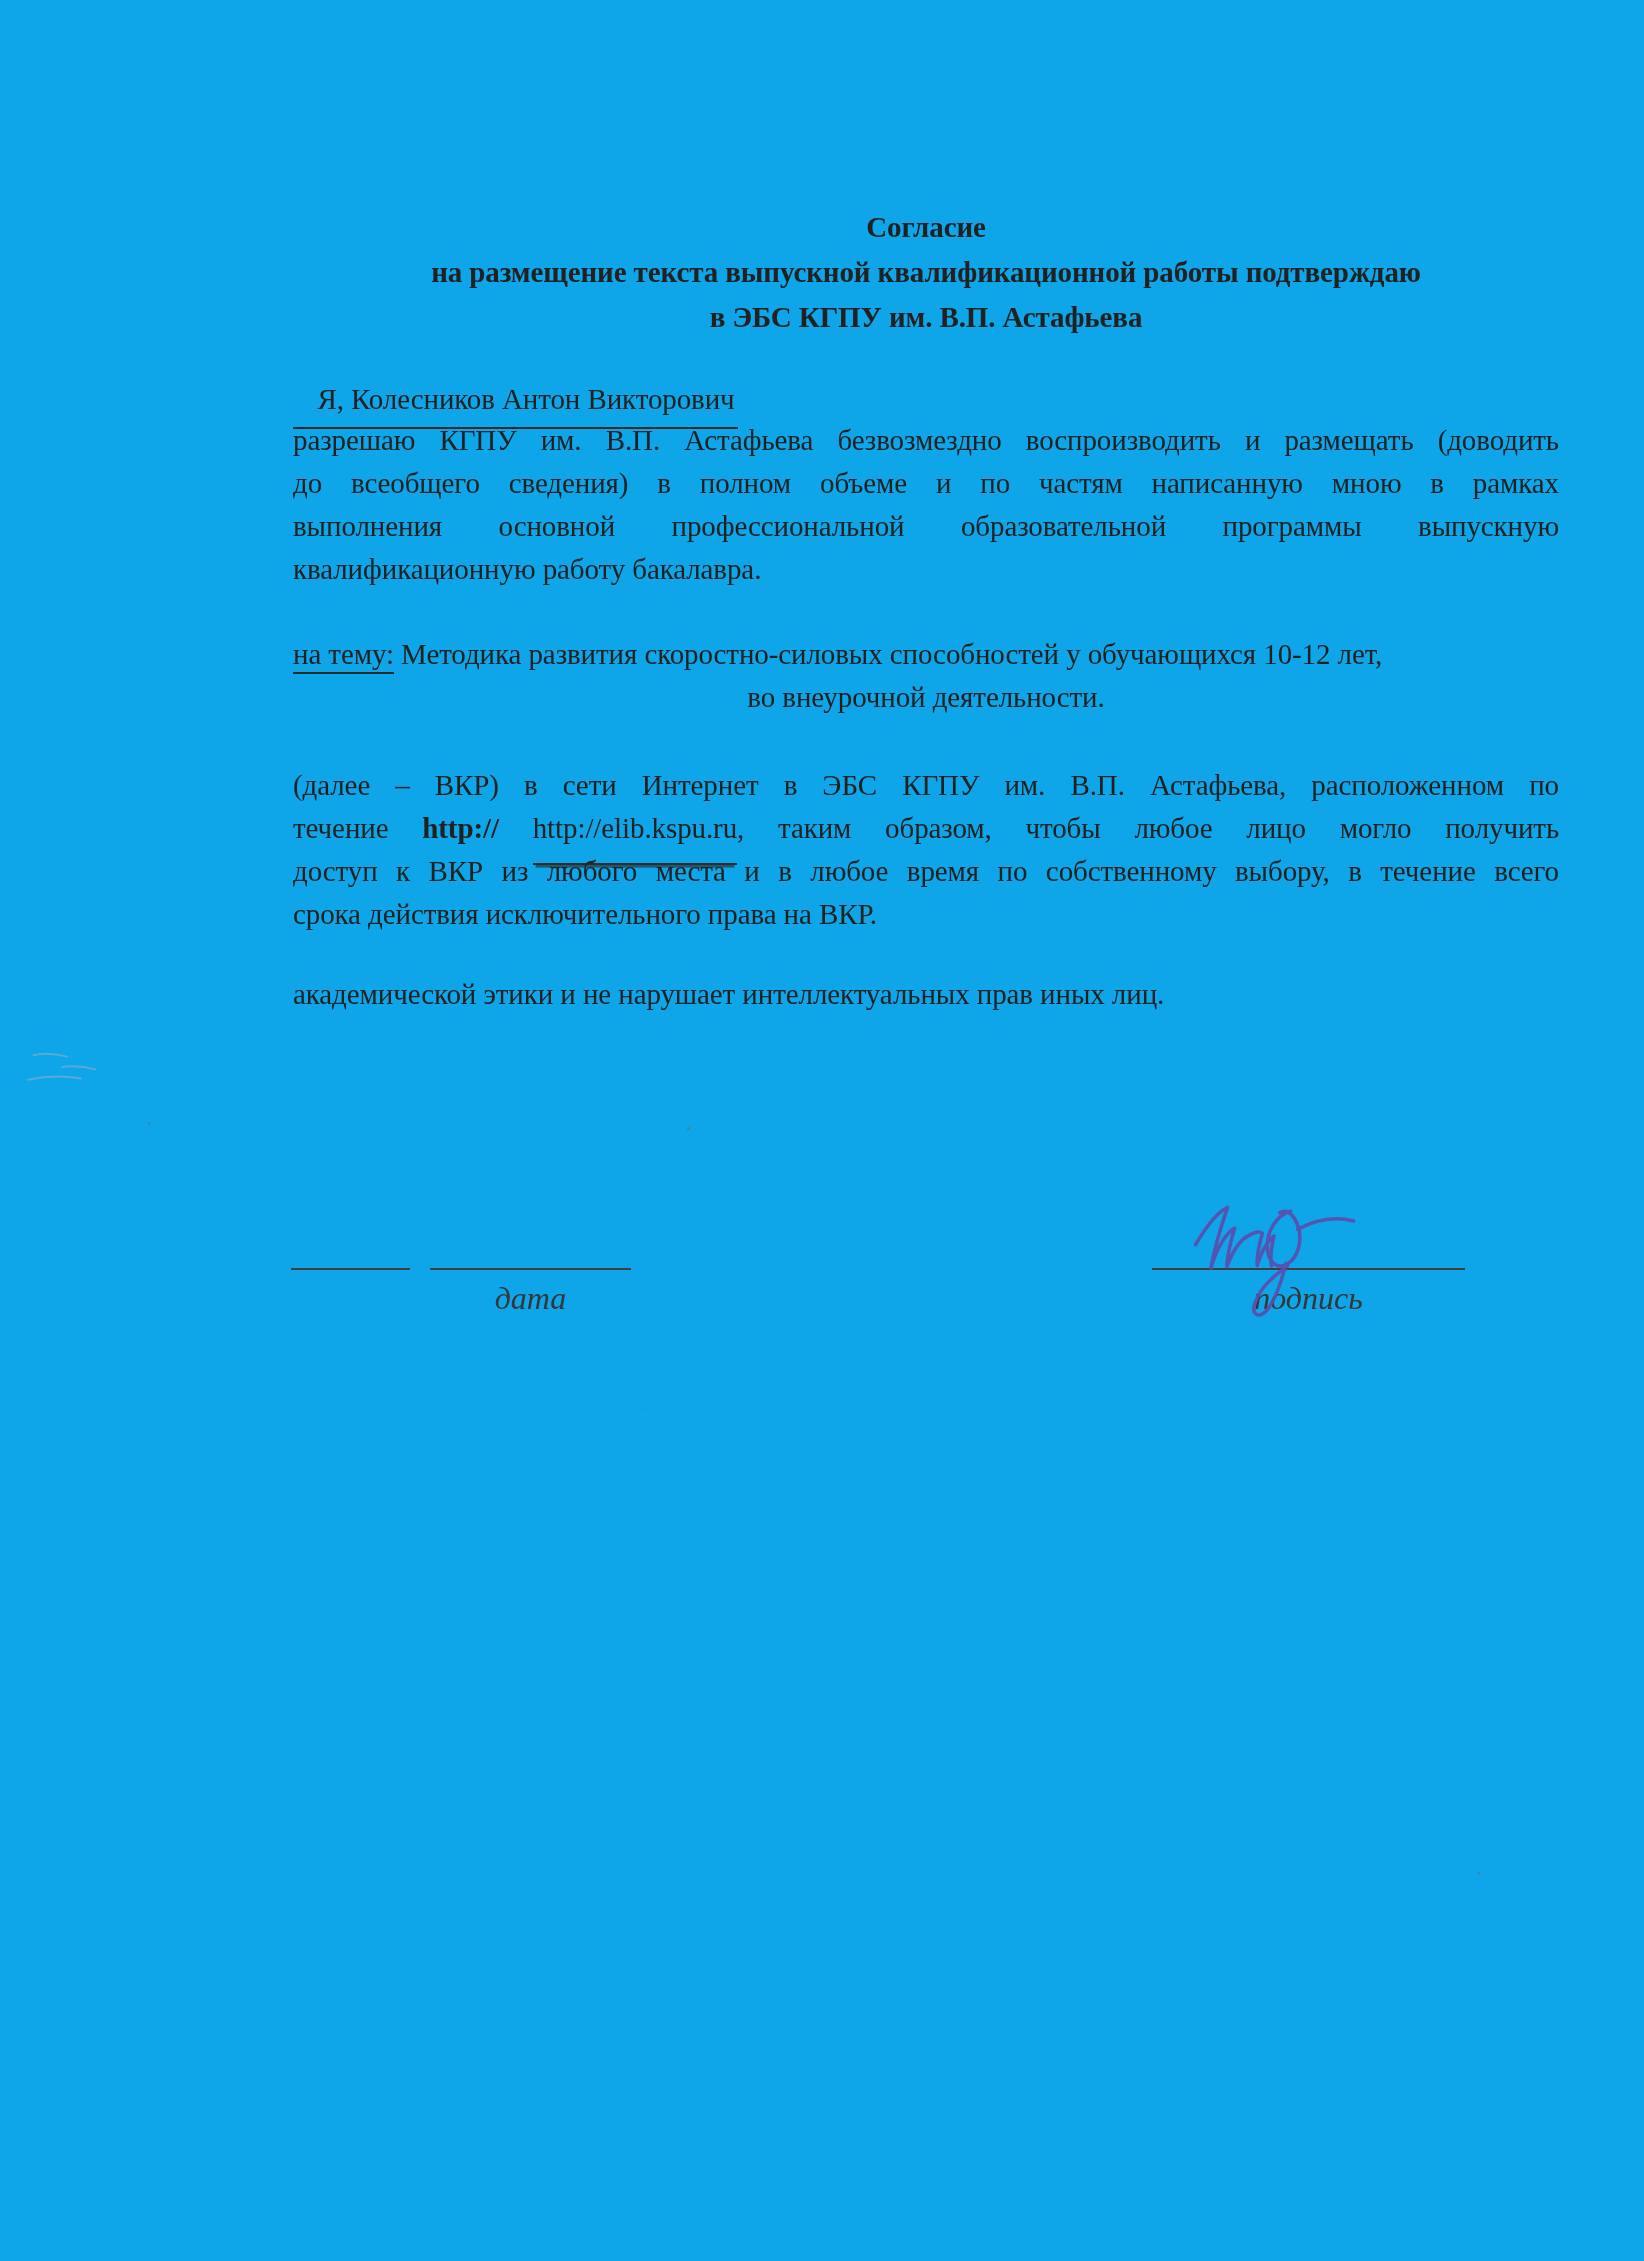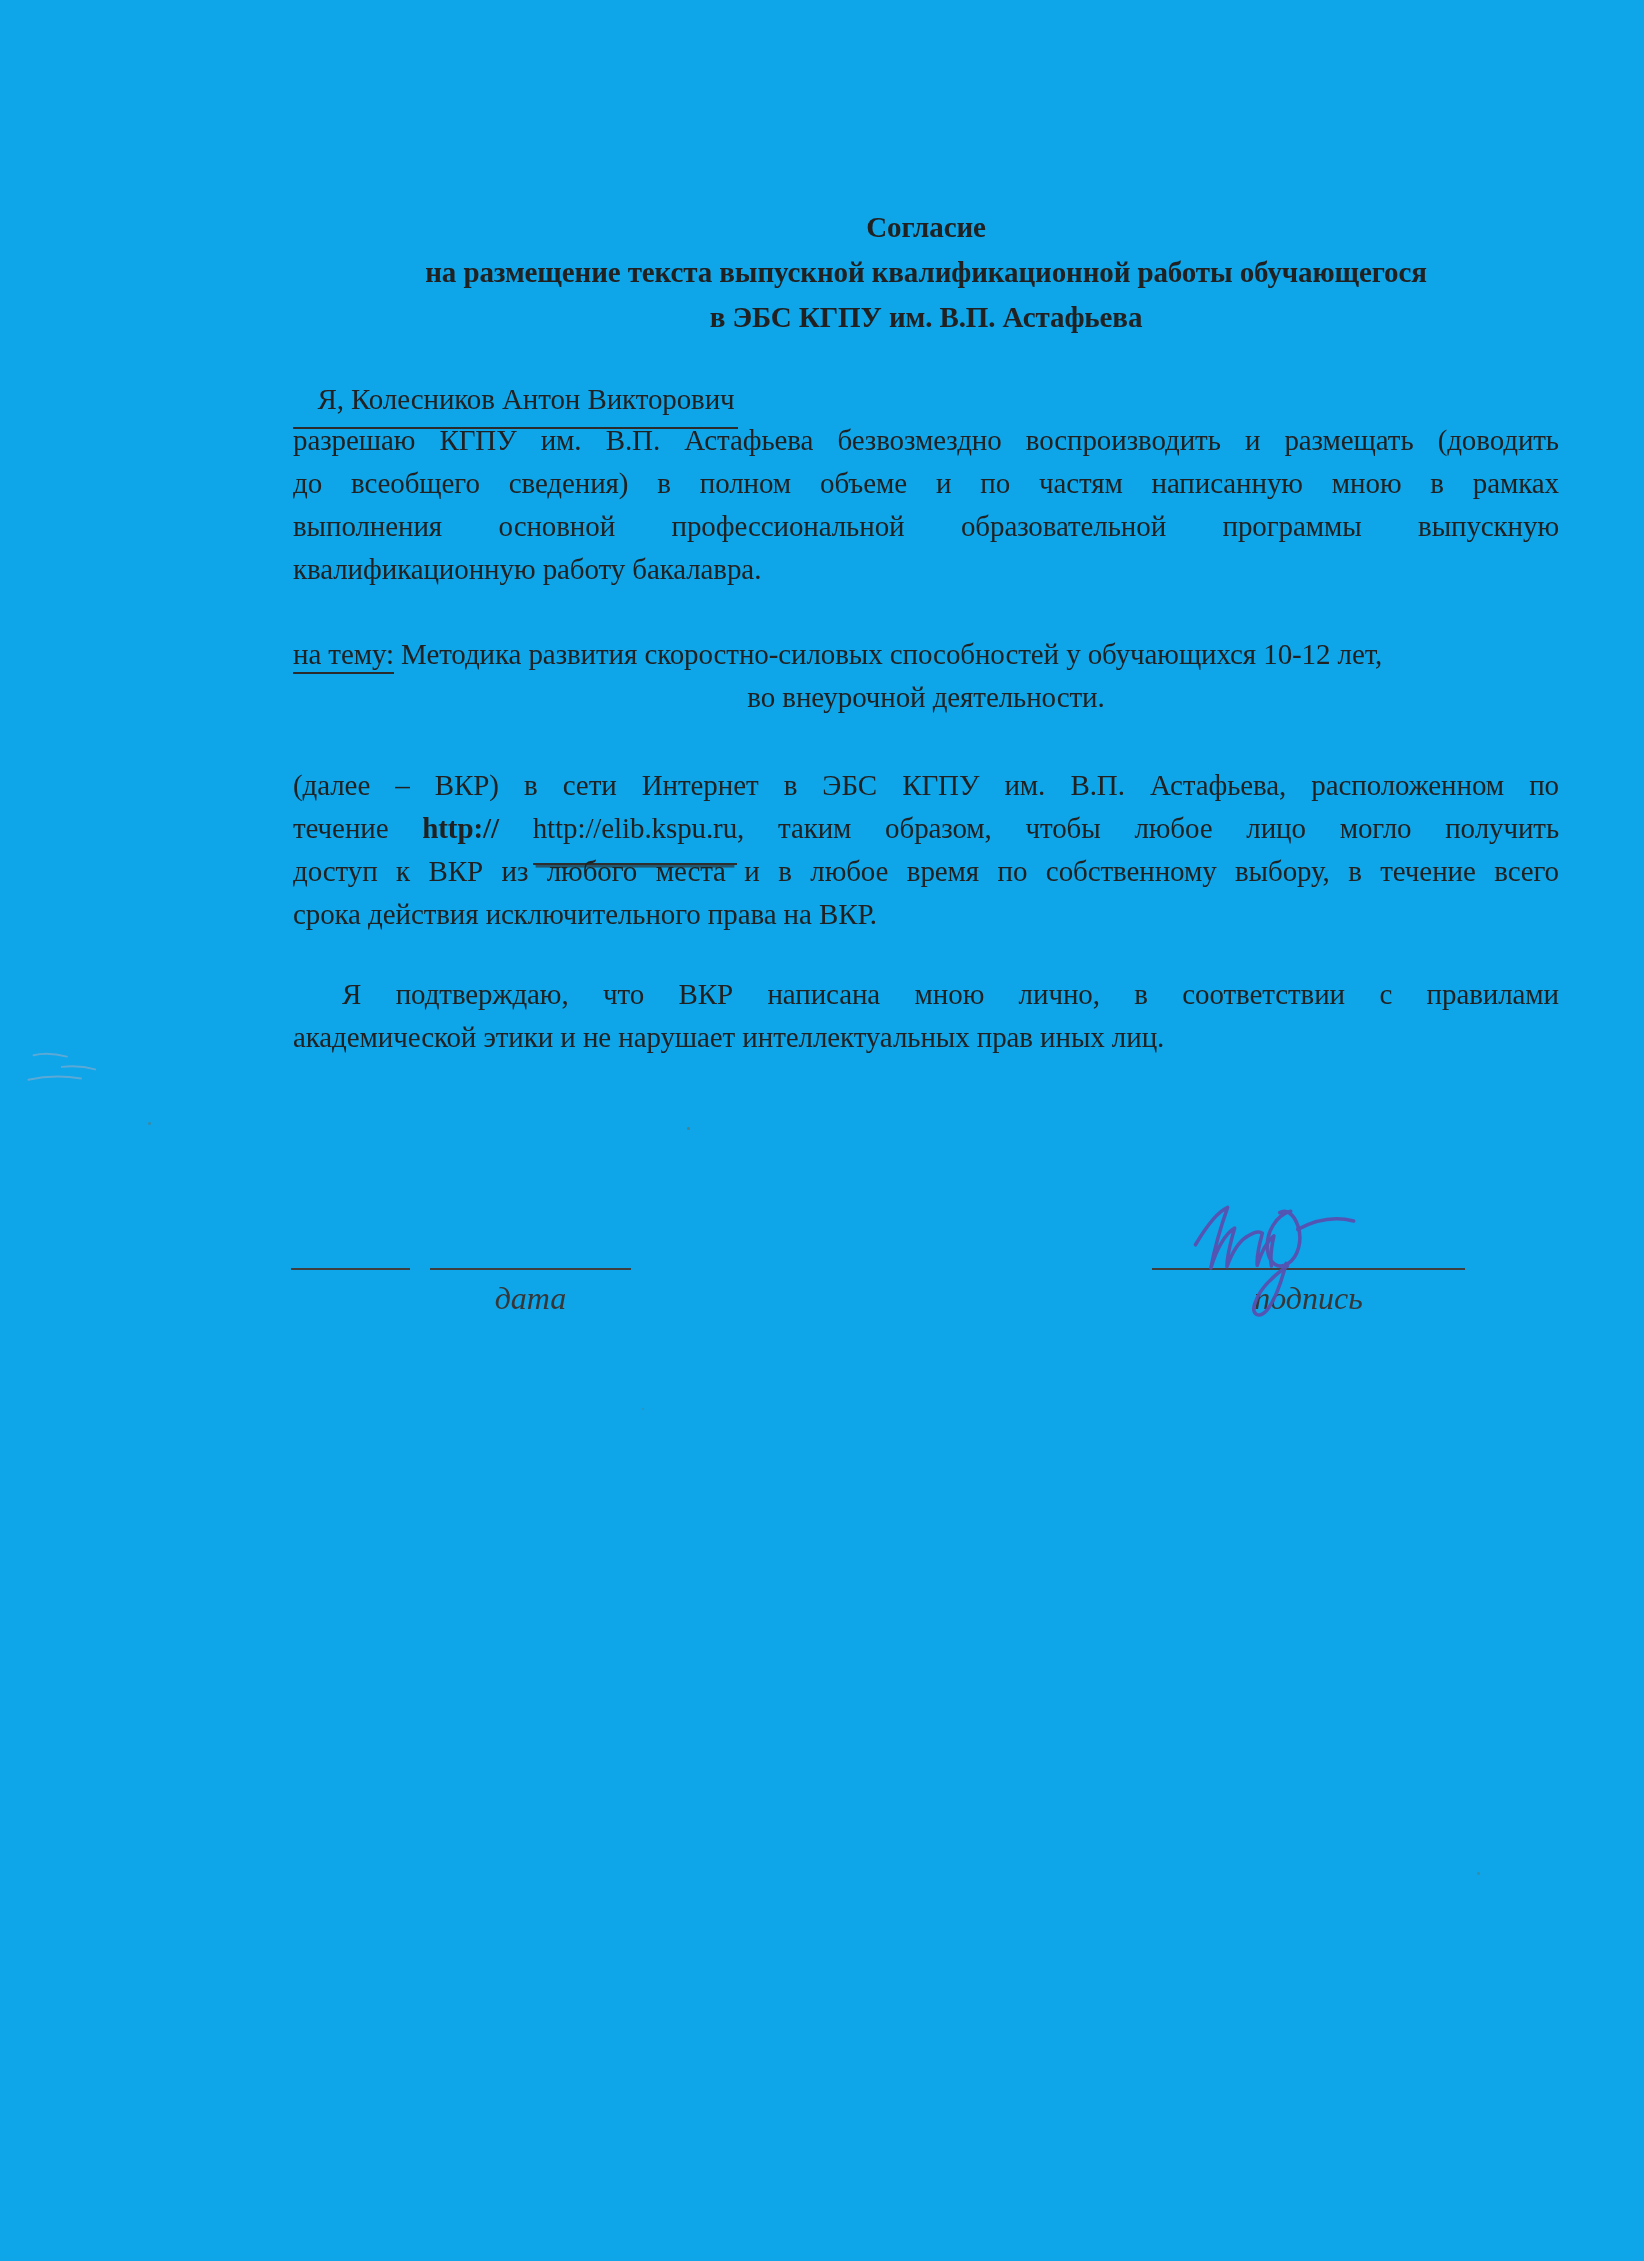--- a/index.html
+++ b/index.html
@@ -116,21 +116,21 @@
   .speck4{left:642px;top:1408px;width:1.9px;height:1.9px;opacity:.3;}
 </style>
 </head>
 <body>
 
 <div class="page">
 
   <div class="content">
     <div class="title">
       <div>Согласие</div>
-      <div>на размещение текста выпускной квалификационной работы обучающегося</div>
+      <div>на размещение текста выпускной квалификационной работы подтверждаю</div>
       <div>в ЭБС КГПУ им. В.П. Астафьева</div>
     </div>
 
     <div class="name-block">
       <span class="name-underline">Я, Колесников Антон Викторович</span>
     </div>
 
     <div class="para p-permission">
       <div class="jline">разрешаю КГПУ им. В.П. Астафьева безвозмездно воспроизводить и размещать (доводить</div>
       <div class="jline">до всеобщего сведения) в полном объеме и по частям написанную мною в рамках</div>
@@ -144,21 +144,20 @@
     </div>
 
     <div class="para p-placement">
       <div class="jline">(далее – ВКР) в сети Интернет в ЭБС КГПУ им. В.П. Астафьева, расположенном по</div>
       <div class="jline"><span>течение</span> <span class="b">http://</span> <span class="url">http://elib.kspu.ru</span><span>, таким образом, чтобы любое лицо могло получить</span></div>
       <div class="jline">доступ к ВКР  из любого места и в любое время по собственному выбору, в течение всего</div>
       <div class="lastline">срока действия исключительного права на ВКР.</div>
     </div>
 
     <div class="para p-confirmation">
-      <div class="jline indented">Я подтверждаю, что ВКР написана мною лично, в соответствии с правилами</div>
       <div class="lastline">академической этики и не нарушает интеллектуальных прав иных лиц.</div>
     </div>
   </div>
 
   <div class="sig-rule rule-date-short"></div>
   <div class="sig-rule rule-date-long"></div>
   <div class="sig-label label-date">дата</div>
 
   <div class="sig-rule rule-sign"></div>
   <div class="sig-label label-sign">подпись</div>

